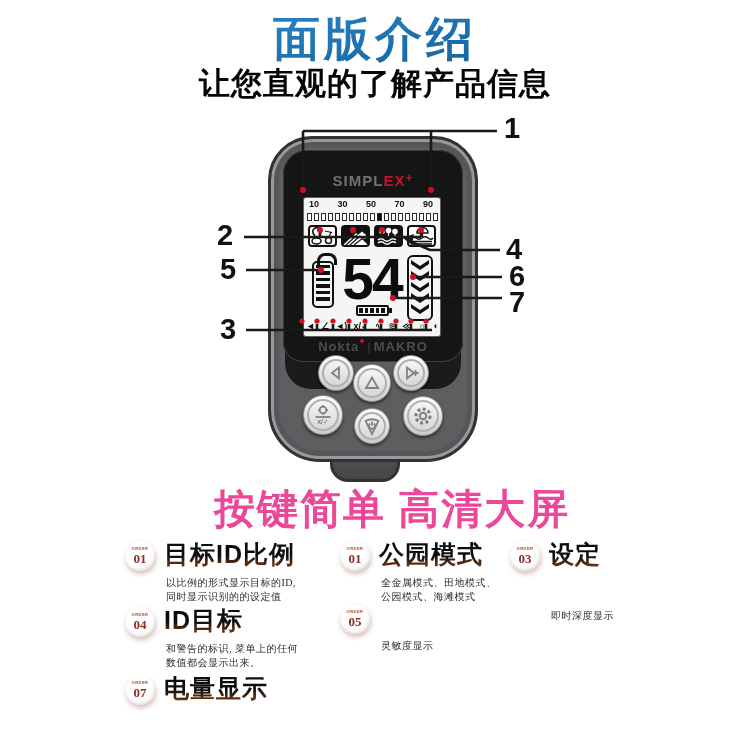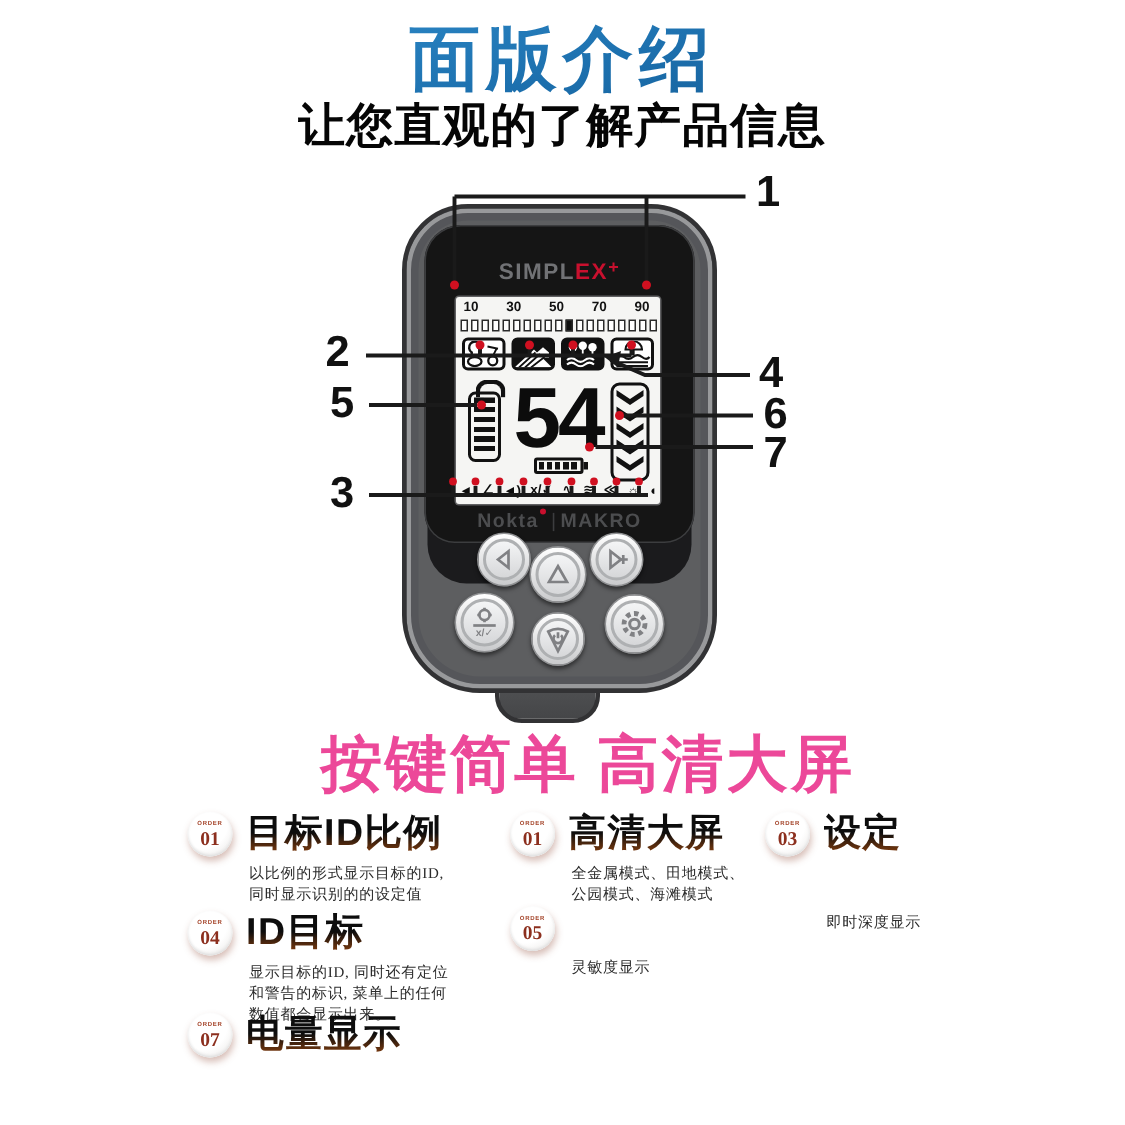--- a/index.html
+++ b/index.html
@@ -301,21 +301,21 @@
         <div>同时显示识别的的设定值</div>
     </div>
   </div>
 
   <div class="abs feature" style="left:340px;top:538px;">
     <div class="feature-head">
       <div class="order-badge">
         <span class="order-word">ORDER</span>
         <span class="order-num">01</span>
       </div>
-      <span class="feature-title">高清大屏</span>
+      <span class="feature-title">公园模式</span>
     </div>
     <div class="feature-desc">
       <div>全金属模式、田地模式、</div>
         <div>公园模式、海滩模式</div>
     </div>
   </div>
 
   <div class="abs feature" style="left:510px;top:538px;">
     <div class="feature-head">
       <div class="order-badge">
@@ -328,21 +328,20 @@
 
   <div class="abs feature" style="left:125px;top:604px;">
     <div class="feature-head">
       <div class="order-badge">
         <span class="order-word">ORDER</span>
         <span class="order-num">04</span>
       </div>
       <span class="feature-title">ID目标</span>
     </div>
     <div class="feature-desc">
-      <div>显示目标的ID, 同时还有定位</div>
         <div>和警告的标识, 菜单上的任何</div>
         <div>数值都会显示出来。</div>
     </div>
   </div>
 
   <div class="abs feature" style="left:340px;top:604px;">
     <div class="feature-head">
       <div class="order-badge">
         <span class="order-word">ORDER</span>
         <span class="order-num">05</span>

